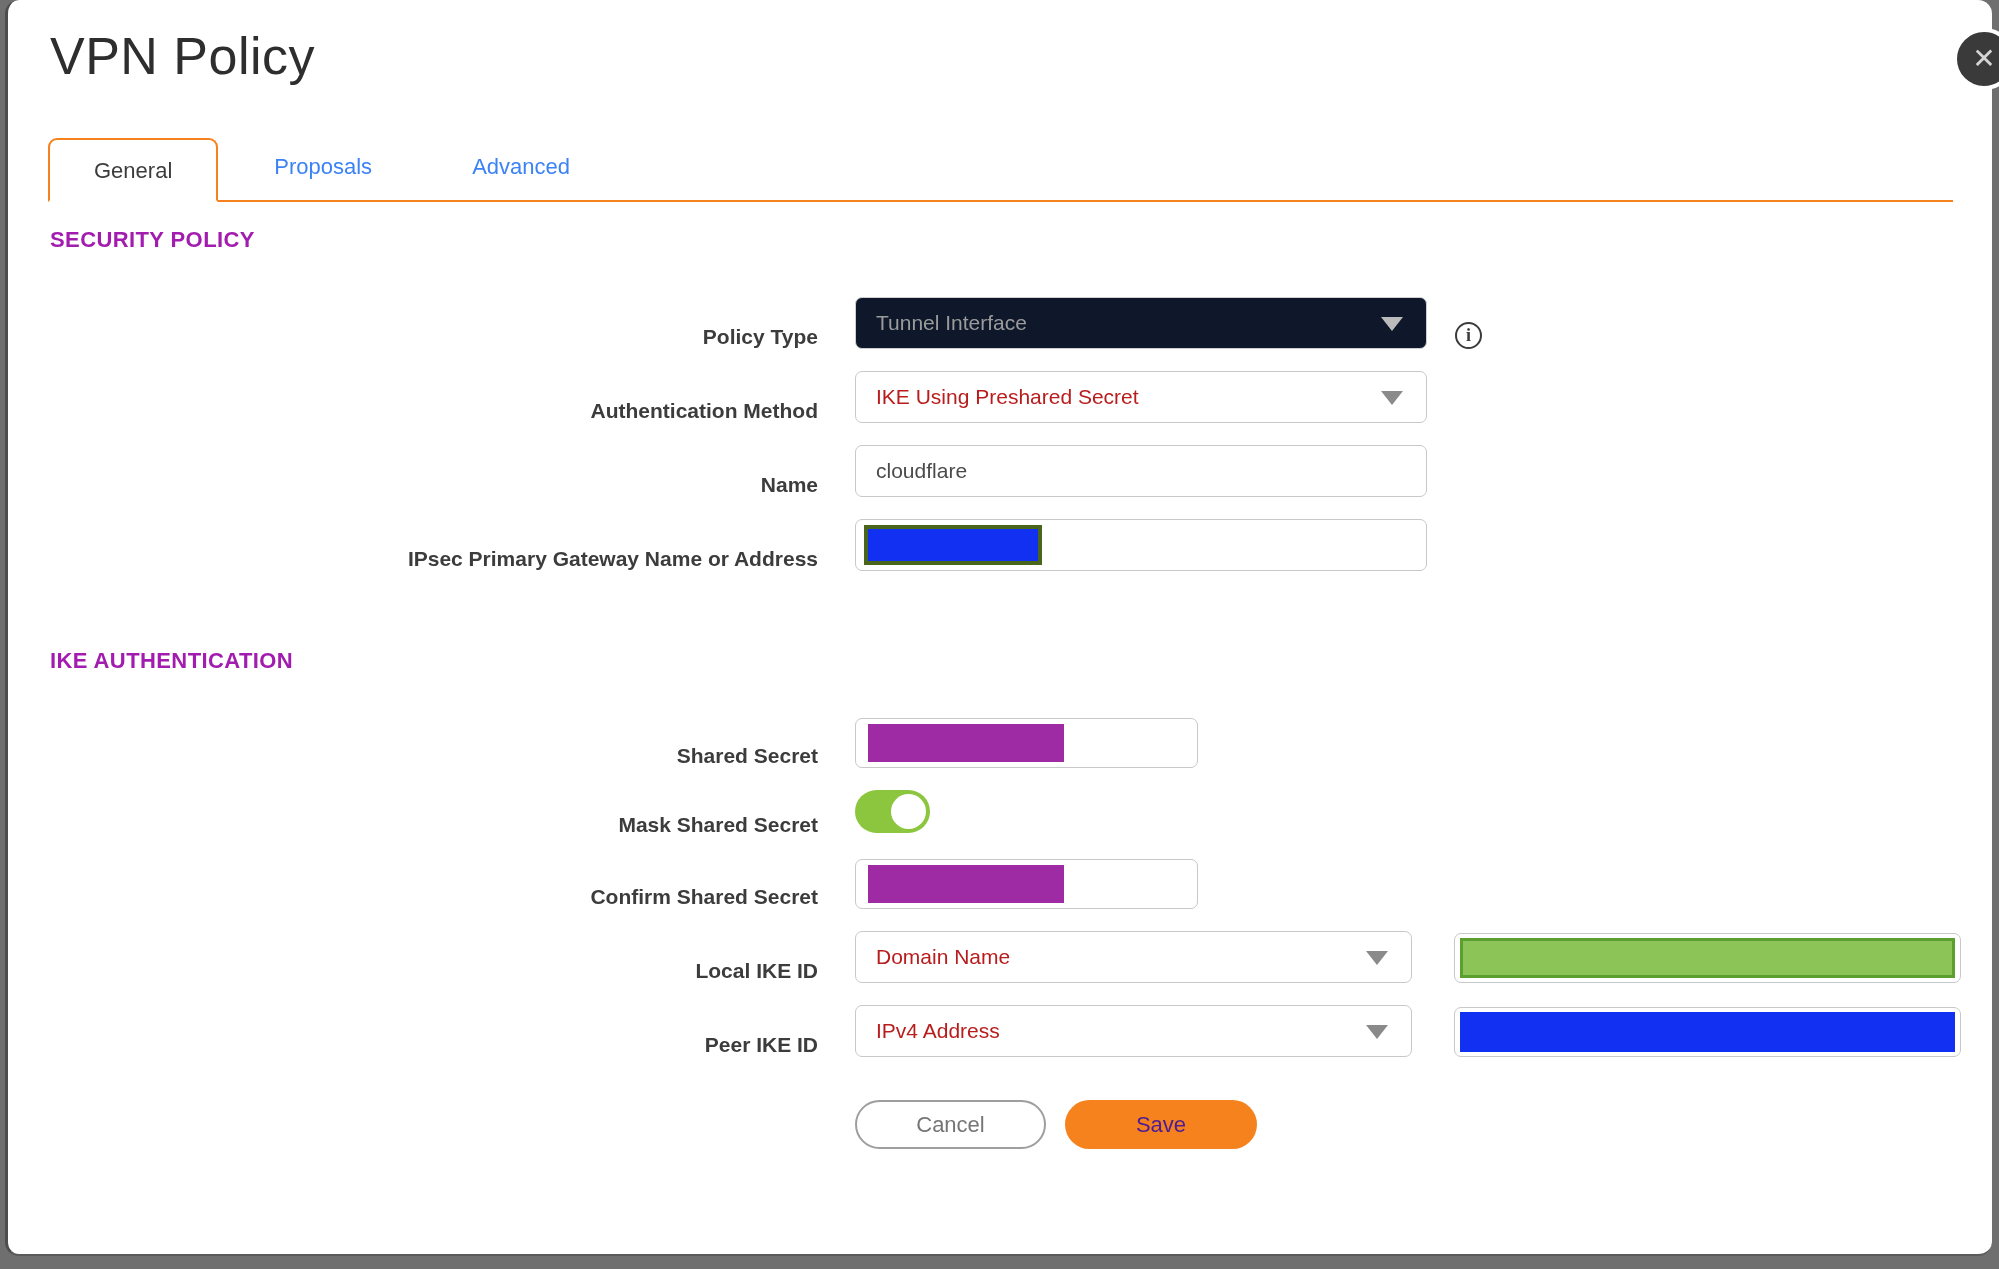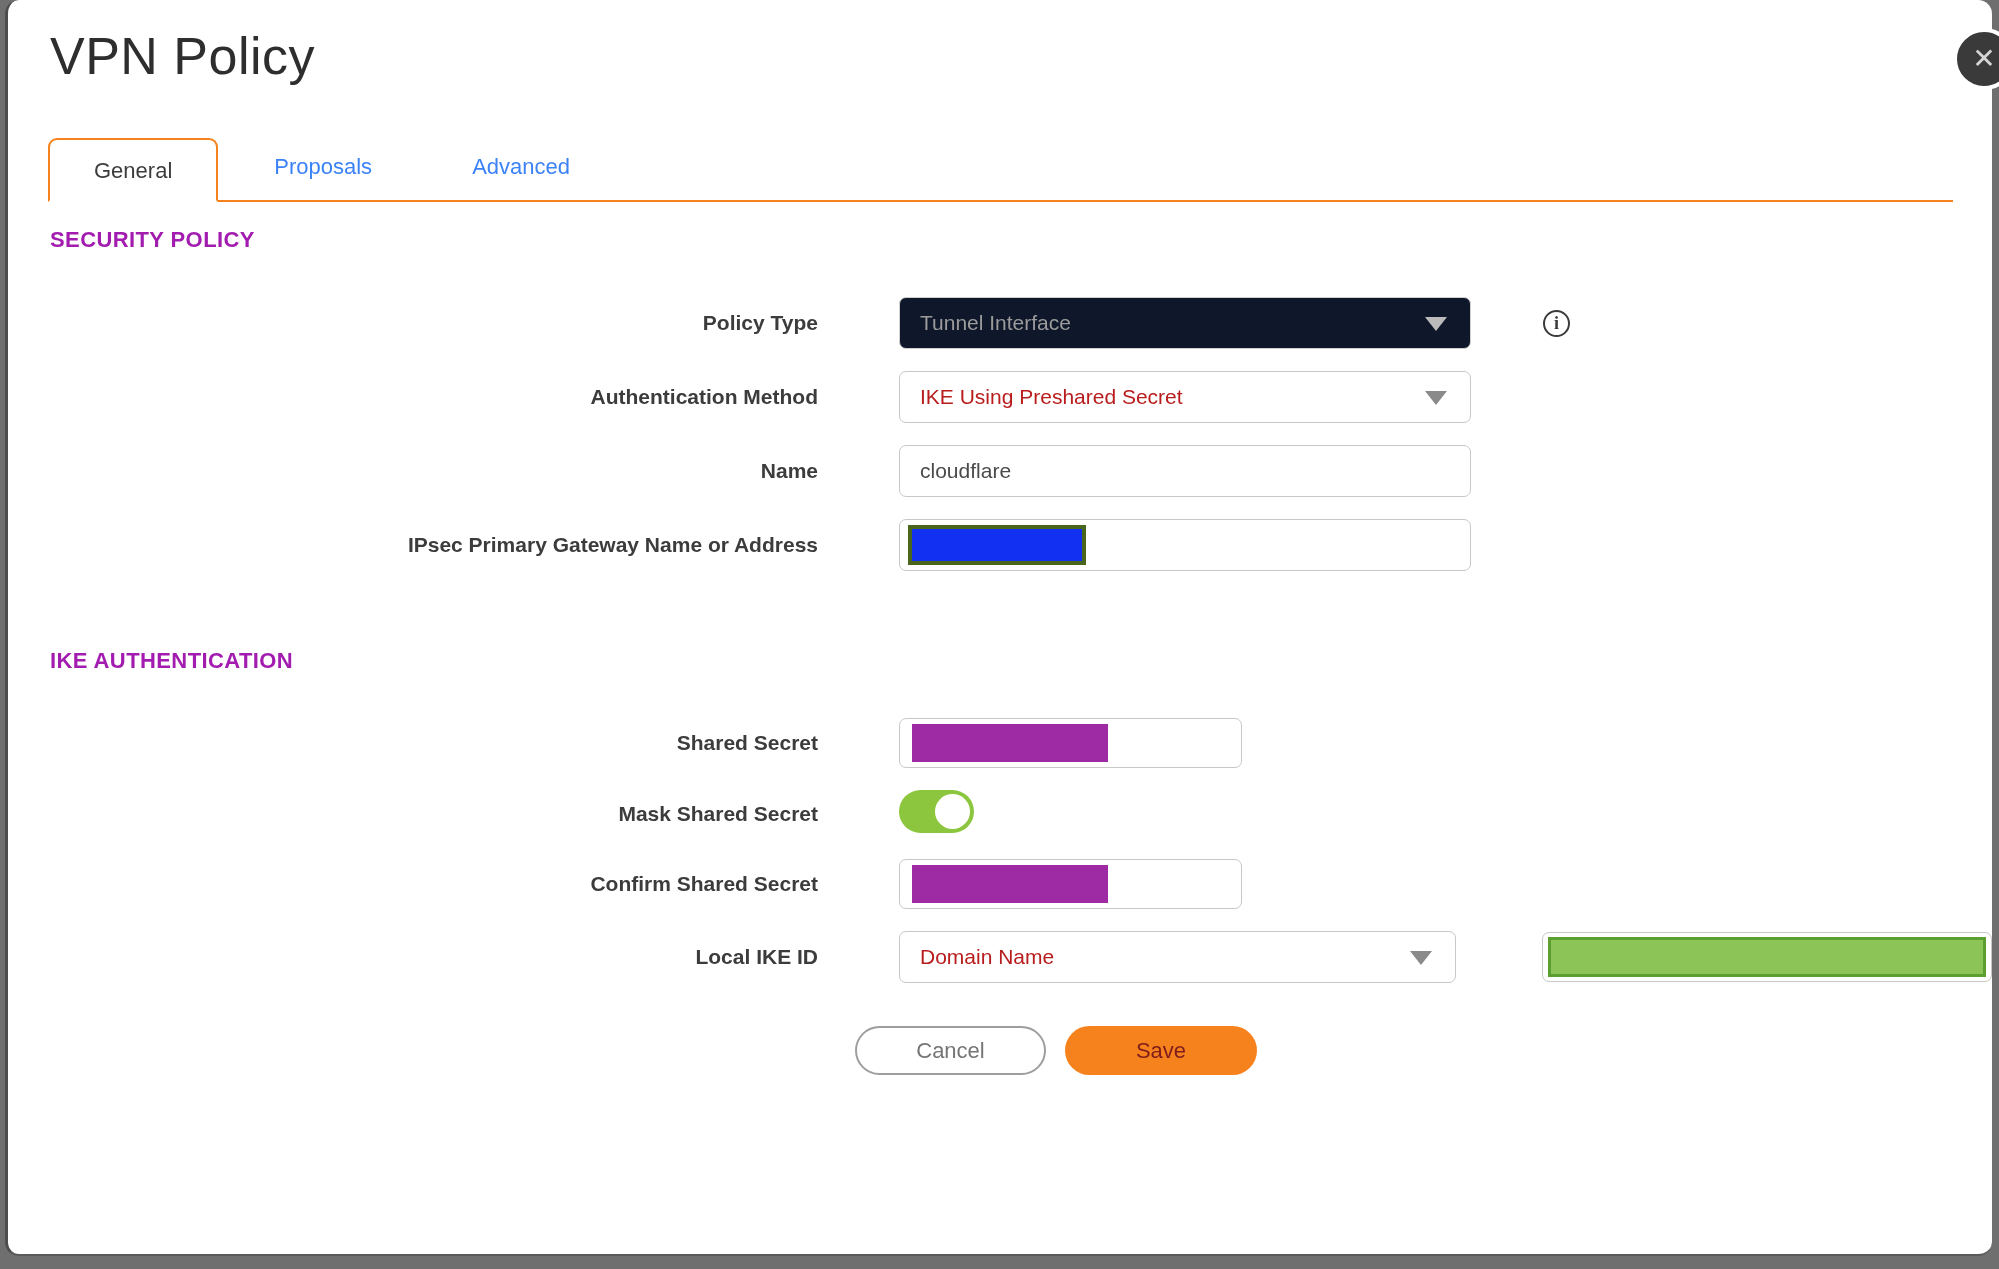--- a/index.html
+++ b/index.html
@@ -52,21 +52,21 @@
     margin-bottom:-2px;
     background:#FFFFFF; color:#3C3C3C;
   }
   .section-heading {
     margin:0 0 0 42px;
     font-size:22px; font-weight:bold; color:#a21caf;
     letter-spacing:0.4px; height:26px; line-height:26px;
   }
   .sec1-heading { margin-top:25px; }
   .sec2-heading { margin-top:77px; }
-  .form-row { display:flex; align-items:center; margin-top:22px;gap:44px; }
+  .form-row { display:flex; align-items:flex-end; margin-top:22px; }
   .first-row { margin-top:44px; }
   .form-label {
     flex:none; width:810px; text-align:right;
     font-size:21px; font-weight:bold; color:#3C3C3C;
   }
   .ctrl { margin-left:37px; position:relative; }
   .field {
     height:52px; width:572px;
     border:1px solid #C8C8C8; border-radius:7px;
     background:#FFFFFF;
@@ -142,21 +142,21 @@
     width:191px; height:49px;
     background:#FFFFFF;
     border:2px solid #9E9E9E; border-radius:25px;
     font-size:22px; color:#757575;
     cursor:pointer; font-family:"Liberation Sans", sans-serif;
   }
   .btn-save {
     width:192px; height:49px; margin-left:19px;
     background:#F6821E;
     border:none; border-radius:25px;
-    font-size:22px; color:#7f1d1d;
+    font-size:22px; color:#4c1d95;
     cursor:pointer; font-family:"Liberation Sans", sans-serif;
   }
 </style>
 </head>
 <body>
 
 <div class="modal">
 
   <h1 class="dialog-title">VPN Policy</h1>
 
@@ -236,20 +236,30 @@
       <div class="form-label">Local IKE ID</div>
       <div class="ctrl">
         <div class="field ike-select">Domain Name</div>
         <span class="caret"></span>
       </div>
       <div class="side-input">
         <span class="redact-green-fill"></span>
       </div>
     </div>
 
+    <div class="form-row">
+      <div class="form-label">Peer IKE ID</div>
+      <div class="ctrl">
+        <div class="field ike-select">IPv4 Address</div>
+        <span class="caret"></span>
+      </div>
+      <div class="side-input">
+        <span class="redact-blue-fill"></span>
+      </div>
+    </div>
 
     <div class="actions">
       <button class="btn-cancel">Cancel</button>
       <button class="btn-save">Save</button>
     </div>
 
   </div>
 </div>
 
 <button class="close-btn"><span>✕</span></button>

